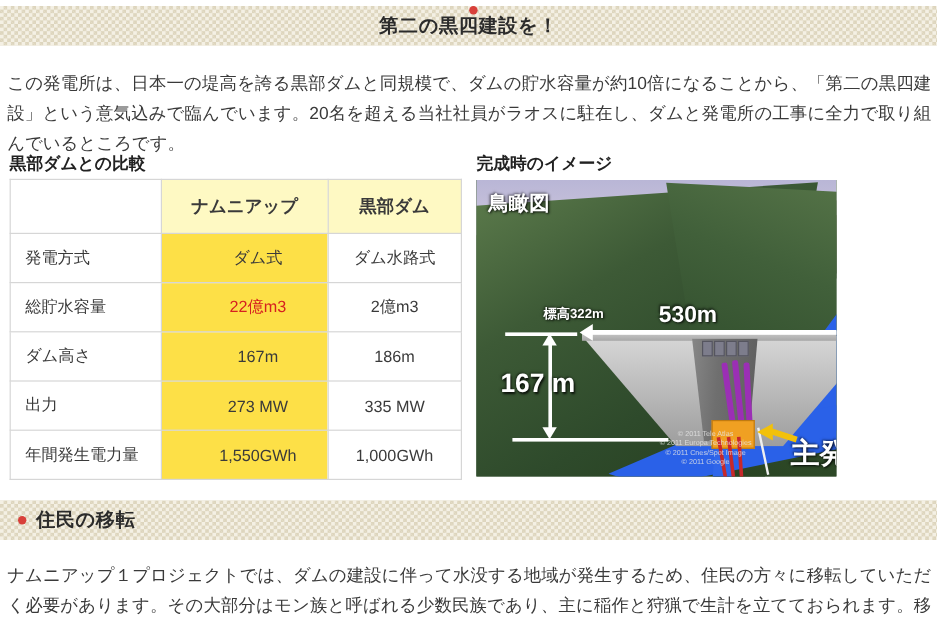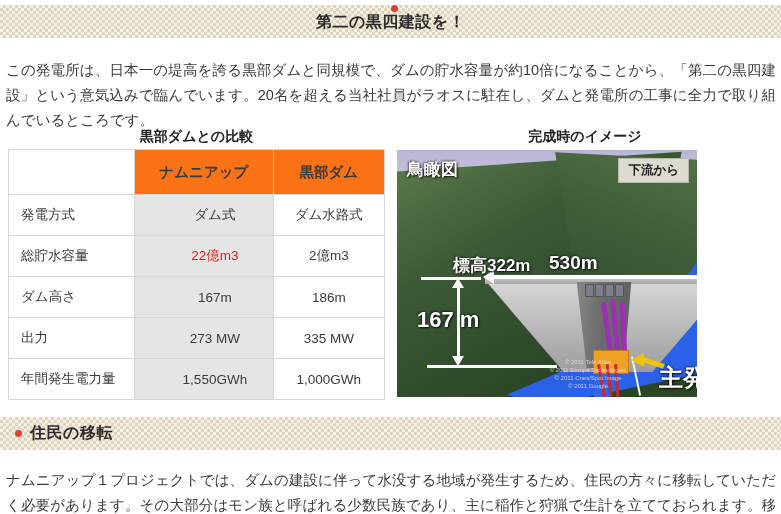--- a/index.html
+++ b/index.html
@@ -58,21 +58,21 @@
     color: #3a3a3a;
     text-align: justify;
   }
 
   
   .caption {
     position: absolute;
     font-size: 14px;
     font-weight: bold;
     color: #222222;
-    text-align: center;
+    text-align: left;
   }
 
   
   .cmp-table {
     position: absolute;
     left: 8px;
     top: 149px;
     width: 377px;
     border-collapse: collapse;
     font-size: 13.5px;
@@ -86,27 +86,27 @@
     text-align: center;
     vertical-align: middle;
   }
   .cmp-table .rowhead {
     text-align: left;
     padding-left: 12px;
     width: 142px;
     background: #ffffff;
   }
   .cmp-table thead th {
-    background: #f97316;
+    background: #fef9c3;
     font-weight: bold;
     height: 40px;
     font-size: 14.5px;
   }
   .cmp-table thead th.corner { background: #ffffff; }
-  .cmp-table td.colA { background: #e5e5e5; width: 118px; padding-left: 28px; }
+  .cmp-table td.colA { background: #fde047; width: 118px; padding-left: 28px; }
   .cmp-table td.colB { background: #ffffff; width: 111px; }
   .cmp-table .hilite { color: #d62020; margin-left: 48px; }
 
   
   .terrain {
     position: absolute;
     left: 397px;
     top: 150px;
     width: 300px;
     height: 247px;
@@ -355,28 +355,27 @@
 
   <div class="arrow-yellow"></div>
   <div class="arrow-yellow-tail"></div>
 
   <div class="copyright" style="white-space:pre-line;">© 2011 Tele Atlas
 © 2011 Europa Technologies
 © 2011 Cnes/Spot Image
 © 2011 Google</div>
 
   <div class="img-label" style="left:10px; top:8px; font-size:17px;">鳥瞰図</div>
-  <div class="view-tag">下流から</div>
 
   <div class="dim-line-h" style="left:96px; top:125px; width:226px;"></div>
   <div class="arrow-l" style="left:86px; top:120px;"></div>
   <div class="arrow-r" style="left:320px; top:120px;"></div>
   <div class="img-label" style="left:152px; top:102px; font-size:19px;">530m</div>
 
-  <div class="img-label" style="left:8px; top:104px; font-size:17px;padding-left:48px;">標高322m</div>
+  <div class="img-label" style="left:8px; top:104px; font-size:11px;padding-left:48px;">標高322m</div>
   <div class="tick" style="left:24px; top:127px; width:60px;"></div>
 
   <div class="dim-line-v" style="left:60px; top:136px; height:74px;"></div>
   <div class="arrow-u" style="left:55px; top:128px;"></div>
   <div class="arrow-d" style="left:55px; top:206px;"></div>
   <div class="tick" style="left:30px; top:215px; width:130px;"></div>
   <div class="img-label" style="left:20px; top:157px; font-size:22px;">167 m</div>
 
   <div class="img-label" style="left:262px; top:212px; font-size:24px;">主発電所</div>
 </div>

